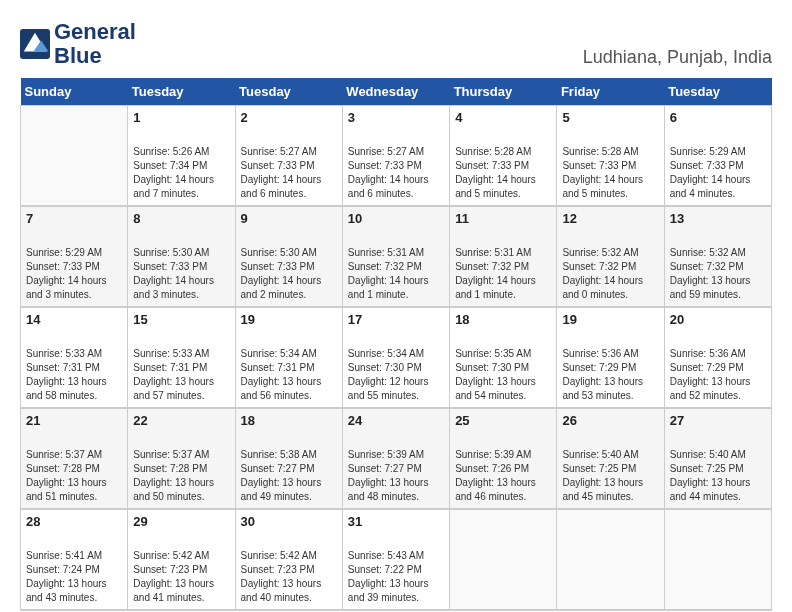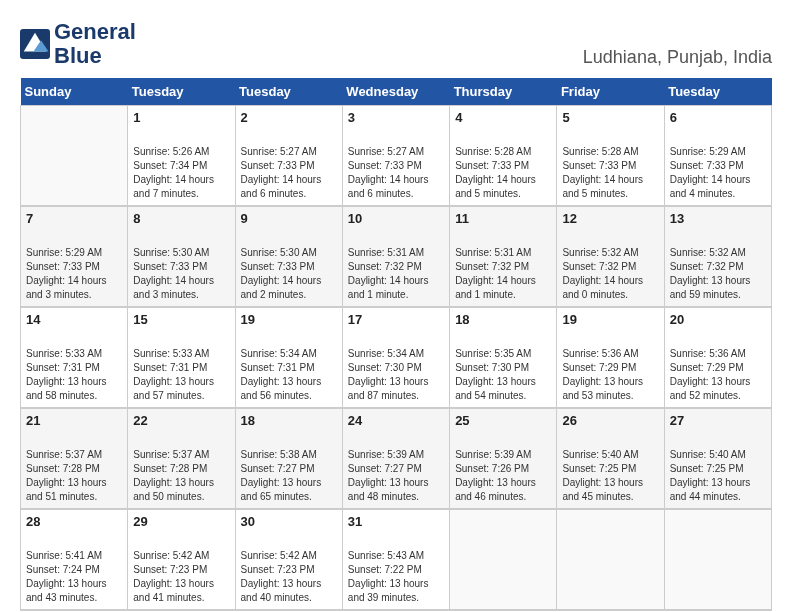--- a/index.html
+++ b/index.html
@@ -190,21 +190,21 @@
         <td>
           <div class="day-number">15</div>
           <div class="day-info"><span>Sunrise: 5:33 AM</span><br><span>Sunset: 7:31 PM</span><br><span>Daylight: 13 hours and 57 minutes.</span></div>
         </td>
         <td>
           <div class="day-number">19</div>
           <div class="day-info"><span>Sunrise: 5:34 AM</span><br><span>Sunset: 7:31 PM</span><br><span>Daylight: 13 hours and 56 minutes.</span></div>
         </td>
         <td>
           <div class="day-number">17</div>
-          <div class="day-info"><span>Sunrise: 5:34 AM</span><br><span>Sunset: 7:30 PM</span><br><span>Daylight: 13 hours and 87 minutes.</span></div>
+          <div class="day-info"><span>Sunrise: 5:34 AM</span><br><span>Sunset: 7:30 PM</span><br><span>Daylight: 12 hours and 55 minutes.</span></div>
         </td>
         <td>
           <div class="day-number">18</div>
           <div class="day-info"><span>Sunrise: 5:35 AM</span><br><span>Sunset: 7:30 PM</span><br><span>Daylight: 13 hours and 54 minutes.</span></div>
         </td>
         <td>
           <div class="day-number">19</div>
           <div class="day-info"><span>Sunrise: 5:36 AM</span><br><span>Sunset: 7:29 PM</span><br><span>Daylight: 13 hours and 53 minutes.</span></div>
         </td>
         <td>
@@ -216,21 +216,21 @@
         <td>
           <div class="day-number">21</div>
           <div class="day-info"><span>Sunrise: 5:37 AM</span><br><span>Sunset: 7:28 PM</span><br><span>Daylight: 13 hours and 51 minutes.</span></div>
         </td>
         <td>
           <div class="day-number">22</div>
           <div class="day-info"><span>Sunrise: 5:37 AM</span><br><span>Sunset: 7:28 PM</span><br><span>Daylight: 13 hours and 50 minutes.</span></div>
         </td>
         <td>
           <div class="day-number">18</div>
-          <div class="day-info"><span>Sunrise: 5:38 AM</span><br><span>Sunset: 7:27 PM</span><br><span>Daylight: 13 hours and 65 minutes.</span></div>
+          <div class="day-info"><span>Sunrise: 5:38 AM</span><br><span>Sunset: 7:27 PM</span><br><span>Daylight: 13 hours and 49 minutes.</span></div>
         </td>
         <td>
           <div class="day-number">24</div>
           <div class="day-info"><span>Sunrise: 5:39 AM</span><br><span>Sunset: 7:27 PM</span><br><span>Daylight: 13 hours and 48 minutes.</span></div>
         </td>
         <td>
           <div class="day-number">25</div>
           <div class="day-info"><span>Sunrise: 5:39 AM</span><br><span>Sunset: 7:26 PM</span><br><span>Daylight: 13 hours and 46 minutes.</span></div>
         </td>
         <td>

